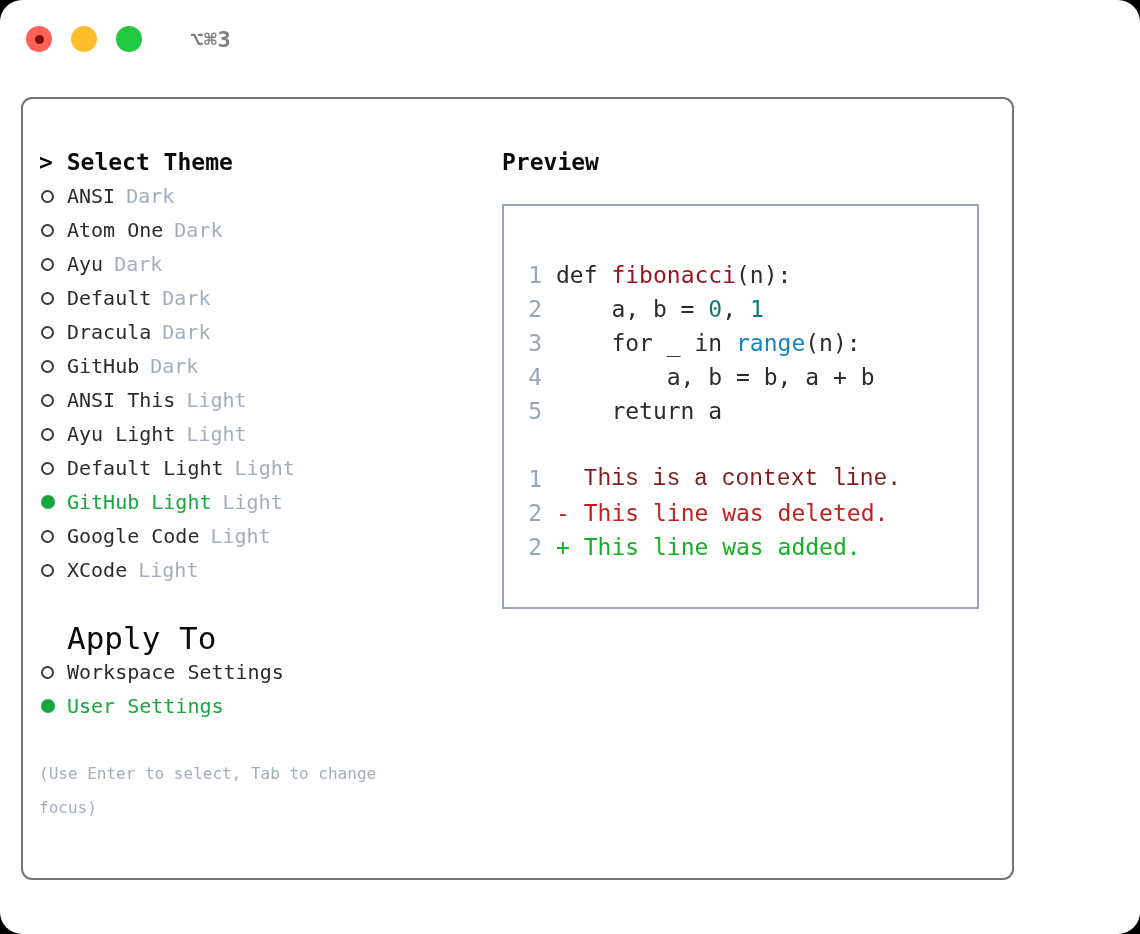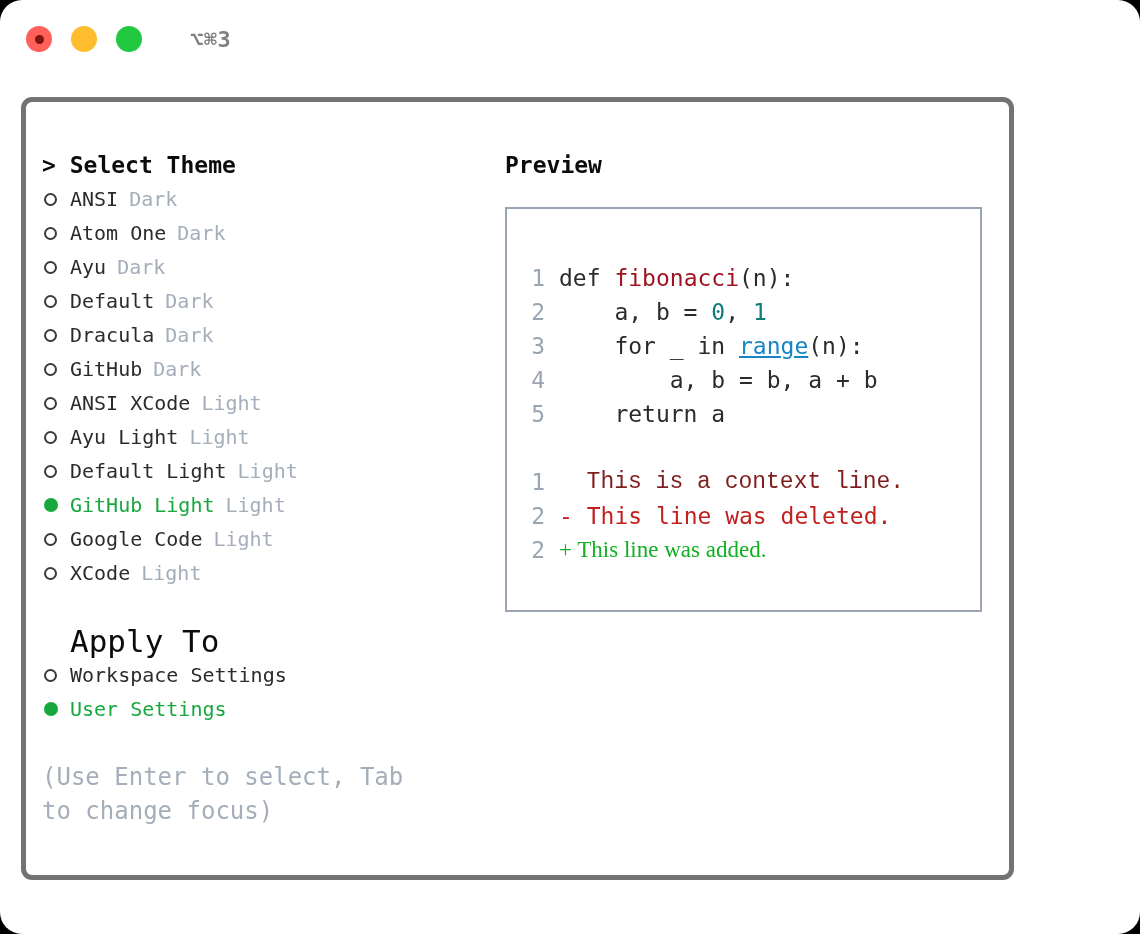--- a/index.html
+++ b/index.html
@@ -74,21 +74,21 @@
   }
 
   
   #panel {
     position: absolute;
     left: 21px;
     top: 97px;
     width: 993px;
     height: 783px;
     box-sizing: border-box;
-    border: 5px solid #737373;
+    border: 2px solid #737373;
     border-radius: 11px;
     background: #ffffff;
   }
 
   #panel-inner {
     position: absolute;
     left: 0;
     top: 0;
     width: 100%;
     height: 100%;
@@ -160,21 +160,21 @@
     font-size: 31px;
     color: #0b0b0b;
     height: 34px;
     line-height: 34px;
     padding-left: 28px;
     white-space: nowrap;
   }
 
   #hint {
     margin-top: 34px;
-    font-size: 24px;
+    font-size: 16px;
     line-height: 34px;
     color: #a4aeba;
     width: 400px;
   }
 
   
   #right-col {
     position: absolute;
     left: 479px;
     top: 46px;
@@ -215,26 +215,26 @@
     flex: 0 0 24px;
   }
   .code-text {
     margin-left: 14px;
     color: #2b2b2b;
     white-space: pre;
   }
   .tok-kw   { color: #2b2b2b; }
   .tok-fn   { color: #a0121f; }
   .tok-num  { color: #0c7b78; }
-  .tok-call { color: #1685c4; text-decoration: underline; }
+  .tok-call { color: #1685c4; }
   .tok-punc { color: #2b2b2b; }
 
   .diff-ctx  { color: #7f1d1d; font-family: Liberation Mono, monospace; }
   .diff-del  { color: #c21f1f; }
-  .diff-add  { color: #13b023; font-family: Liberation Serif, serif; }
+  .diff-add  { color: #13b023; }
 </style>
 </head>
 <body>
 
 <div id="window">
 
   <div id="titlebar">
     <div class="dots">
       <div class="dot red"></div>
       <div class="dot yellow"></div>
@@ -290,21 +290,21 @@
               <span class="bullet">
                 <span class="ring"></span>
               </span>
               <span class="opt-name">GitHub</span>
               <span class="opt-variant">Dark</span>
             </div>
             <div class="opt-row">
               <span class="bullet">
                 <span class="ring"></span>
               </span>
-              <span class="opt-name">ANSI XCode</span>
+              <span class="opt-name">ANSI This</span>
               <span class="opt-variant">Light</span>
             </div>
             <div class="opt-row">
               <span class="bullet">
                 <span class="ring"></span>
               </span>
               <span class="opt-name">Ayu Light</span>
               <span class="opt-variant">Light</span>
             </div>
             <div class="opt-row">

